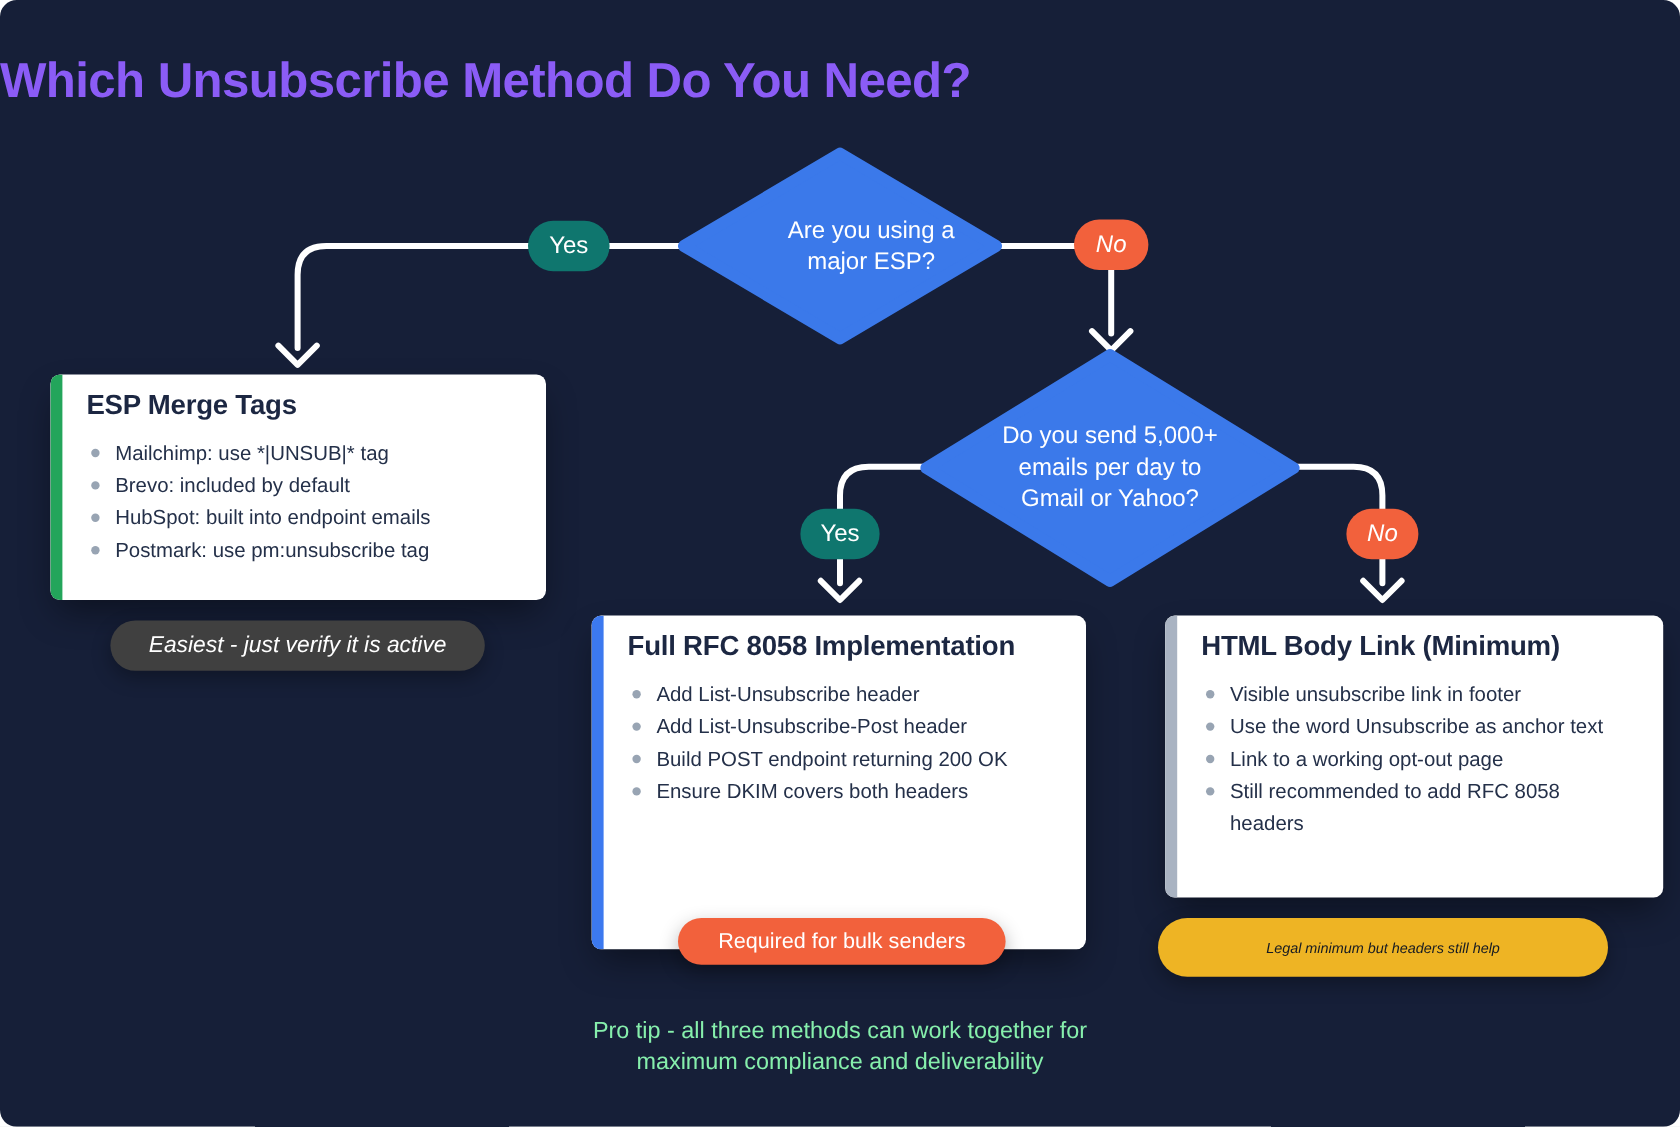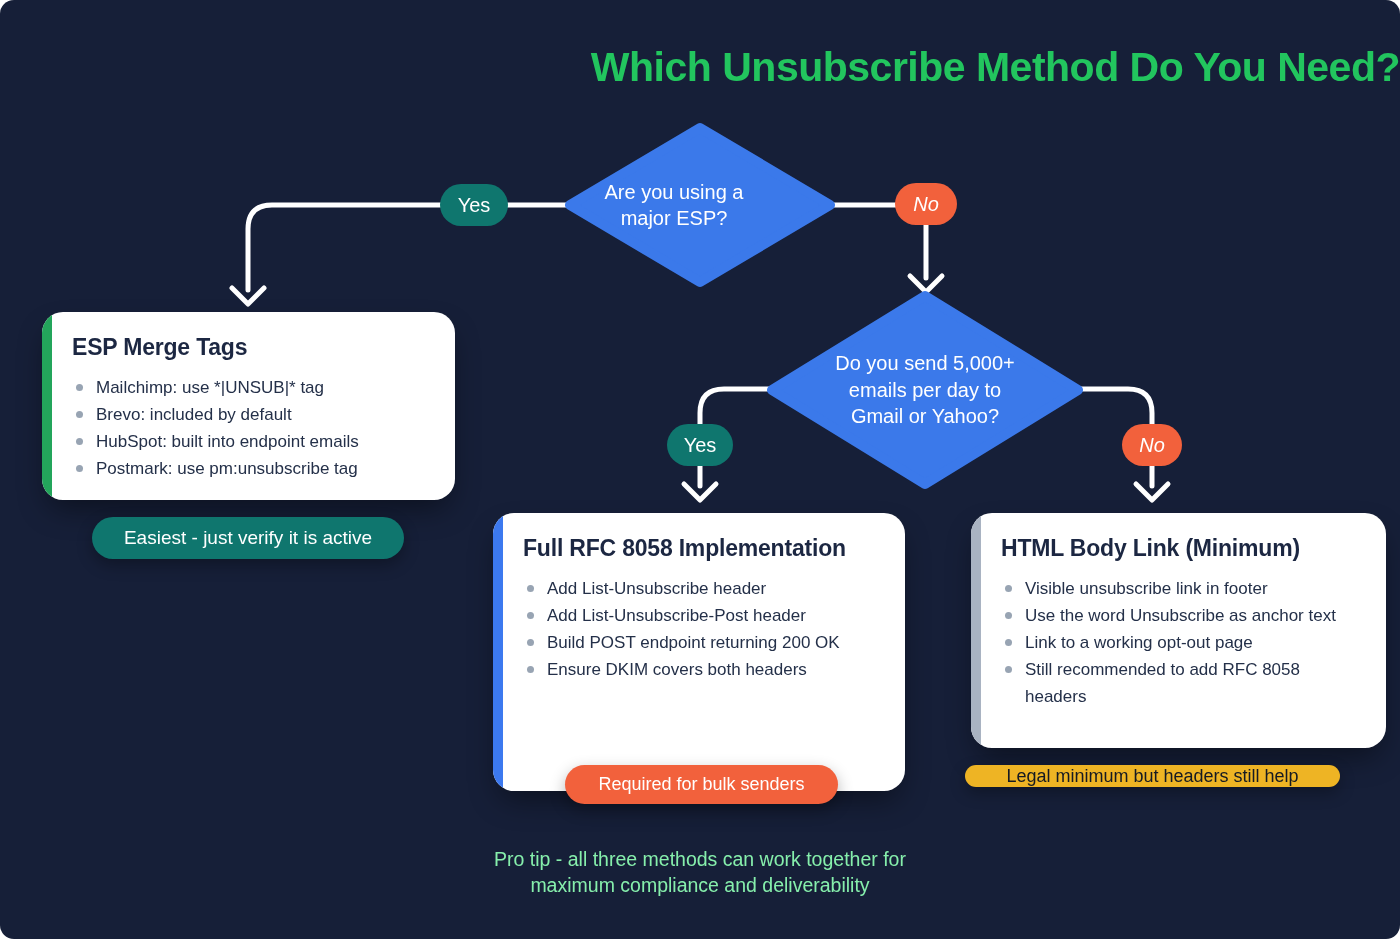--- a/index.html
+++ b/index.html
@@ -9,22 +9,22 @@
     width: 1400px;
     height: 939px;
     background: #161f38;
     border-radius: 14px;
     overflow: hidden;
   }
   .page-title {
     position: absolute;
     top: 44px; left: 0;
     width: 100%;
-    text-align: right;
-    color: #22c55e;
+    text-align: left;
+    color: #8b5cf6;
     font-size: 41px;
     font-weight: 700;
     letter-spacing: -0.5px;
   }
   svg.connectors {
     position: absolute;
     top: 0; left: 0;
     width: 1400px; height: 939px;
   }
   
@@ -33,21 +33,21 @@
     display: flex;
     flex-direction: column;
     align-items: center;
     justify-content: center;
     color: #ffffff;
     font-size: 20px;
     line-height: 26.5px;
     text-align: center;
     font-weight: 400;
   }
-  .diamond-label.d1 { left: 544px; top: 130px; width: 260px; height: 150px; }
+  .diamond-label.d1 { left: 596px; top: 130px; width: 260px; height: 150px; }
   .diamond-label.d2 { left: 772px; top: 298px; width: 306px; height: 184px; }
   
   .pill {
     position: absolute;
     display: flex;
     align-items: center;
     justify-content: center;
     border-radius: 999px;
     color: #ffffff;
     font-size: 20px;
@@ -56,23 +56,23 @@
   .pill.green { background: #0f766e; }
   .pill.orange { background: #f2613c; font-style: italic; }
   .pill.yes1 { left: 440px; top: 184px; width: 68px; height: 42px; }
   .pill.no1  { left: 895px; top: 183px; width: 62px; height: 42px; }
   .pill.yes2 { left: 667px; top: 424px; width: 66px; height: 42px; }
   .pill.no2  { left: 1122px; top: 424px; width: 60px; height: 42px; }
   
   .card {
     position: absolute;
     background: #ffffff;
-    border-radius: 21px;
+    border-radius: 8px;
     box-shadow: 0 14px 30px -6px rgba(0,0,0,0.45);
-    padding: 22px 22px 0 30px;
+    padding: 12px 22px 0 30px;
     overflow: hidden;
   }
   .card .accent {
     position: absolute;
     left: 0; top: 0; bottom: 0;
     width: 10px;
   }
   .card.esp  { left: 42px;  top: 312px; width: 413px; height: 188px; }
   .card.rfc  { left: 493px; top: 513px; width: 412px; height: 278px; }
   .card.html { left: 971px; top: 513px; width: 415px; height: 235px; }
@@ -105,23 +105,23 @@
   
   .badge {
     position: absolute;
     display: flex;
     align-items: center;
     justify-content: center;
     border-radius: 999px;
     font-size: 19px;
     box-shadow: 0 6px 16px rgba(0,0,0,0.3);
   }
-  .badge.esp-badge  { left: 92px;  top: 517px; width: 312px; height: 42px; background: #0f766e; color: #ffffff; }
+  .badge.esp-badge  { left: 92px;  top: 517px; width: 312px; height: 42px; background: #404040; color: #ffffff; font-style: italic; }
   .badge.rfc-badge  { left: 565px; top: 765px; width: 273px; height: 39px; background: #f2613c; color: #ffffff; font-size: 18px; }
-  .badge.html-badge { left: 965px; top: 765px; width: 375px; height: 22px; background: #eeb424; color: #151a23; font-size: 18px; }
+  .badge.html-badge { left: 965px; top: 765px; width: 375px; height: 49px; background: #eeb424; color: #151a23; font-size: 12px; font-style: italic; }
   
   .footer-tip {
     position: absolute;
     top: 846px; left: 0;
     width: 100%;
     text-align: center;
     color: #86efac;
     font-size: 19.5px;
     line-height: 26px;
   }

